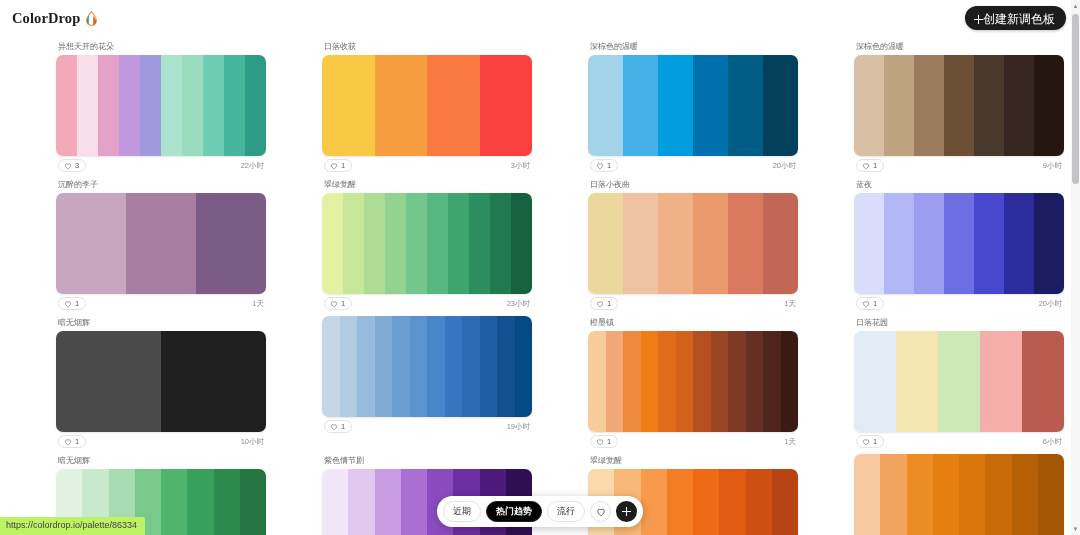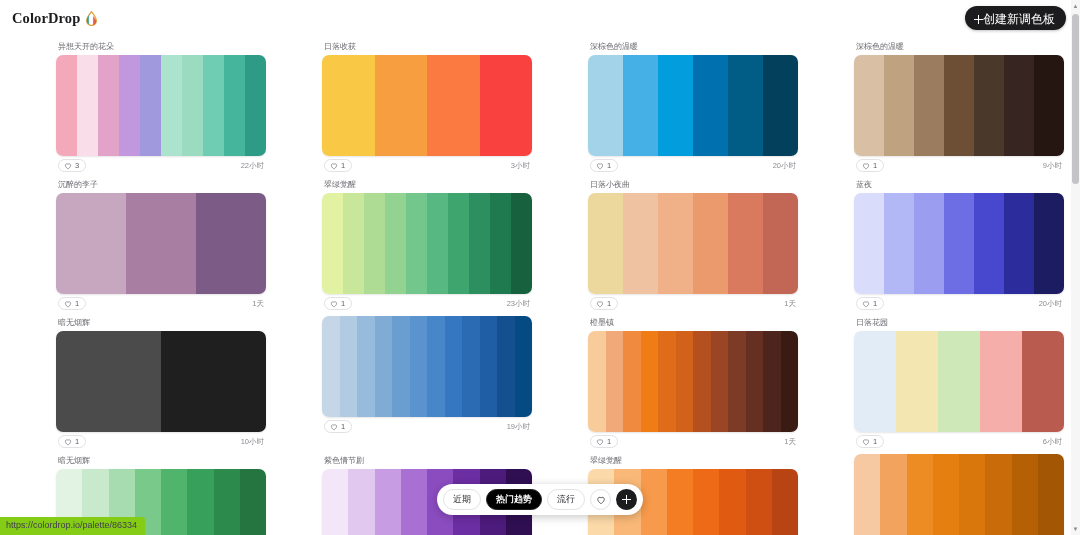--- a/index.html
+++ b/index.html
@@ -72,21 +72,21 @@
     border: 1px solid #e2e2e6; border-radius: 999px;
     padding: 1.5px 6px 1.5px 5px; background: #fff; cursor: pointer;
   }
   .like svg { width: 8px; height: 8px; display: block; }
   .like-count { font-size: 7.5px; color: #5d5d63; line-height: 1; }
   .time { font-size: 7.5px; color: #8b8b92; line-height: 1; }
 
   
   .toolbar {
     position: absolute; left: 50%; transform: translateX(-50%);
-    bottom: 20px;
+    bottom: 8px;
     display: flex; align-items: flex-start; gap: 5px;
     background: #ffffff; border-radius: 999px;
     padding: 5px 6px;
     box-shadow: 0 2px 10px rgba(0,0,0,.22);
     z-index: 40;
   }
   .tb-chip {
     font-size: 9px; line-height: 1; color: #2b2b30;
     border: 1px solid #e2e2e6; background: #fff;
     border-radius: 999px; padding: 5px 9px; cursor: pointer; white-space: nowrap;
@@ -103,21 +103,21 @@
     display: flex; align-items: center; justify-content: center; cursor: pointer;
     position: relative;
   }
   .tb-add:before, .tb-add:after { content:""; position: absolute; background: #fff; }
   .tb-add:before { width: 9px; height: 1.4px; }
   .tb-add:after  { height: 9px; width: 1.4px; }
 
   
   .statusbar {
     position: absolute; left: 0; bottom: 0;
-    background: #84cc16; color: #43434a;
+    background: #bef264; color: #43434a;
     font-size: 9px; line-height: 1;
     padding: 4px 8px 5px 6px;
     border-top-right-radius: 3px;
     z-index: 50; white-space: nowrap;
   }
 
   
   .scrollbar {
     position: absolute; top: 0; right: 0; width: 9px; height: 535px;
     background: #f6f6f7; z-index: 60;

